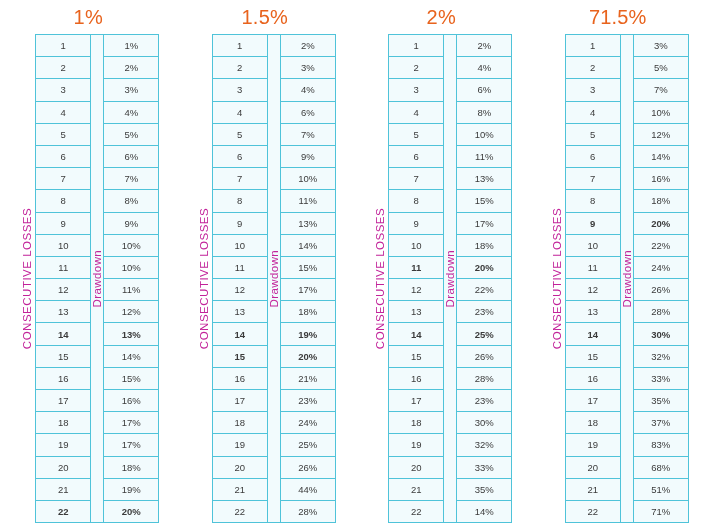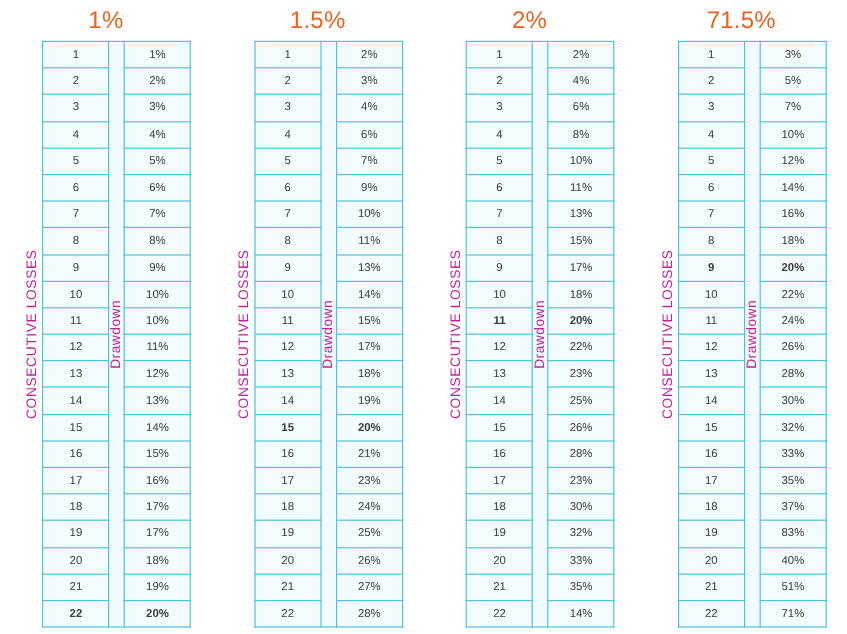--- a/index.html
+++ b/index.html
@@ -68,21 +68,21 @@
     height: 21.2px;
     padding: 0;
     background: #f2fbfd;
   }
   .col-idx { width: 54px; }
   .col-dd  { width: 54px; }
   .cell-alt { background: #ffffff; }
   .cell-orange {
     background: #ef8a21;
     color: #ffffff;
-    font-weight: normal;
+    font-weight: bold;
     border-color: #ef8a21;
   }
   .cell-pink {
     background: #ec2d8f;
     color: #ffffff;
     font-weight: bold;
     border-color: #ec2d8f;
   }
   .dd-header-cell {
     padding: 0;
@@ -291,21 +291,21 @@
             <tr>
               <td class="col-idx">19</td>
               <td class="col-dd">25%</td>
             </tr>
             <tr>
               <td class="col-idx cell-alt">20</td>
               <td class="col-dd cell-alt">26%</td>
             </tr>
             <tr>
               <td class="col-idx">21</td>
-              <td class="col-dd">27%</td>
+              <td class="col-dd">44%</td>
             </tr>
             <tr>
               <td class="col-idx cell-alt">22</td>
               <td class="col-dd cell-alt">28%</td>
             </tr>
           </tbody>
         </table>
       </div>
     </div>
     <div class="panel">
@@ -489,21 +489,21 @@
             <tr>
               <td class="col-idx cell-alt">18</td>
               <td class="col-dd cell-alt">37%</td>
             </tr>
             <tr>
               <td class="col-idx">19</td>
               <td class="col-dd">83%</td>
             </tr>
             <tr>
               <td class="col-idx cell-alt">20</td>
-              <td class="col-dd cell-alt">40%</td>
+              <td class="col-dd cell-alt">68%</td>
             </tr>
             <tr>
               <td class="col-idx">21</td>
               <td class="col-dd">51%</td>
             </tr>
             <tr>
               <td class="col-idx cell-alt">22</td>
               <td class="col-dd cell-alt">71%</td>
             </tr>
           </tbody>

